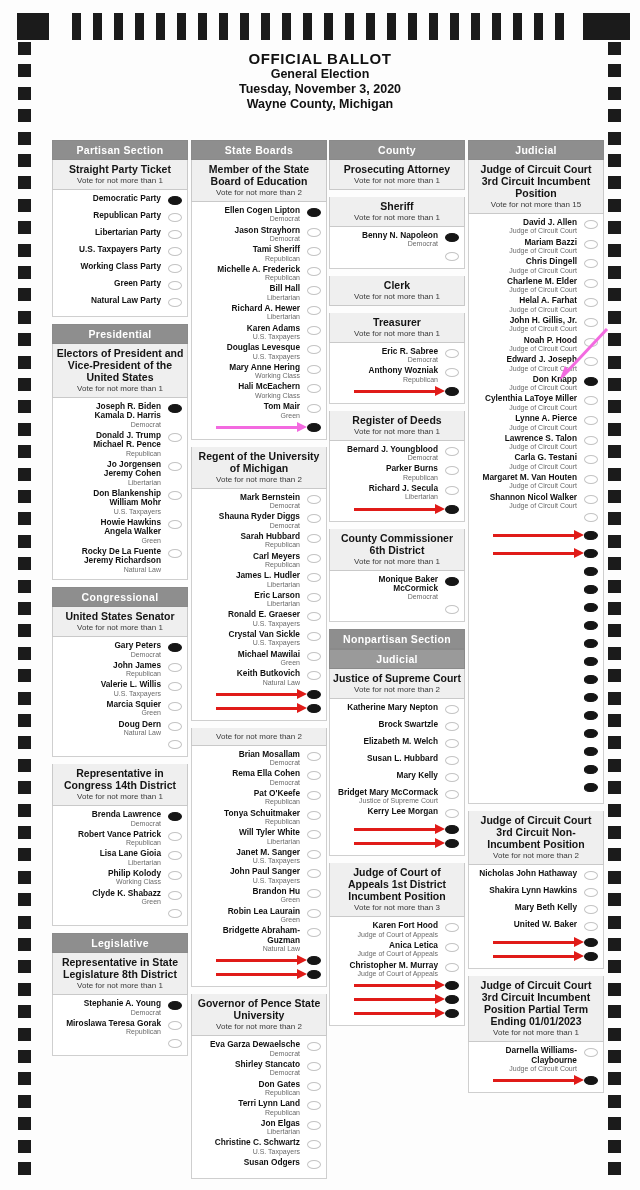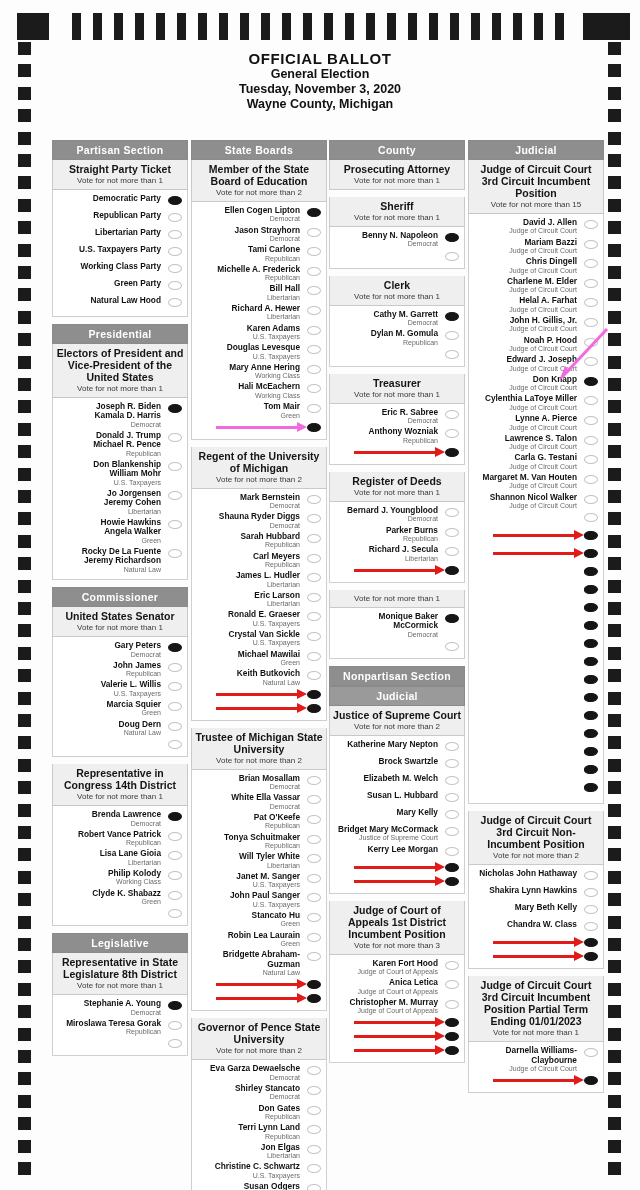--- a/index.html
+++ b/index.html
@@ -249,70 +249,70 @@
         </div>
         <div class="cand">
           <div class="nm">Working Class Party</div>
           <div class="oval"></div>
         </div>
         <div class="cand">
           <div class="nm">Green Party</div>
           <div class="oval"></div>
         </div>
         <div class="cand">
-          <div class="nm">Natural Law Hood</div>
+          <div class="nm">Natural Law Party</div>
           <div class="oval"></div>
         </div>
       </div>
       <div class="gap"></div>
       <div class="sec-hd">Presidential</div>
       <div class="contest-hd">
         <div class="contest-title">Electors of President and Vice-President of the United States</div>
         <div class="contest-sub">Vote for not more than 1</div>
       </div>
       <div class="cand-box">
         <div class="cand">
           <div class="nm">Joseph R. Biden</div>
           <div class="nm">Kamala D. Harris</div>
           <div class="pt">Democrat</div>
           <div class="oval filled"></div>
         </div>
         <div class="cand">
           <div class="nm">Donald J. Trump</div>
           <div class="nm">Michael R. Pence</div>
           <div class="pt">Republican</div>
+          <div class="oval"></div>
+        </div>
+        <div class="cand">
+          <div class="nm">Jo Jorgensen</div>
+          <div class="nm">Jeremy Cohen</div>
+          <div class="pt">Libertarian</div>
           <div class="oval"></div>
         </div>
         <div class="cand">
           <div class="nm">Don Blankenship</div>
           <div class="nm">William Mohr</div>
           <div class="pt">U.S. Taxpayers</div>
           <div class="oval"></div>
         </div>
         <div class="cand">
-          <div class="nm">Jo Jorgensen</div>
-          <div class="nm">Jeremy Cohen</div>
-          <div class="pt">Libertarian</div>
-          <div class="oval"></div>
-        </div>
-        <div class="cand">
           <div class="nm">Howie Hawkins</div>
           <div class="nm">Angela Walker</div>
           <div class="pt">Green</div>
           <div class="oval"></div>
         </div>
         <div class="cand">
           <div class="nm">Rocky De La Fuente</div>
           <div class="nm">Jeremy Richardson</div>
           <div class="pt">Natural Law</div>
           <div class="oval"></div>
         </div>
       </div>
       <div class="gap"></div>
-      <div class="sec-hd">Commissioner</div>
+      <div class="sec-hd">Congressional</div>
       <div class="contest-hd">
         <div class="contest-title">United States Senator</div>
         <div class="contest-sub">Vote for not more than 1</div>
       </div>
       <div class="cand-box">
         <div class="cand">
           <div class="nm">Gary Peters</div>
           <div class="pt">Democrat</div>
           <div class="oval filled"></div>
         </div>
@@ -409,21 +409,21 @@
           <div class="nm">Ellen Cogen Lipton</div>
           <div class="pt">Democrat</div>
           <div class="oval filled"></div>
         </div>
         <div class="cand">
           <div class="nm">Jason Strayhorn</div>
           <div class="pt">Democrat</div>
           <div class="oval"></div>
         </div>
         <div class="cand">
-          <div class="nm">Tami Carlone</div>
+          <div class="nm">Tami Sheriff</div>
           <div class="pt">Republican</div>
           <div class="oval"></div>
         </div>
         <div class="cand">
           <div class="nm">Michelle A. Frederick</div>
           <div class="pt">Republican</div>
           <div class="oval"></div>
         </div>
         <div class="cand">
           <div class="nm">Bill Hall</div>
@@ -525,31 +525,30 @@
           <div class="arrow red w90"></div>
           <div class="oval filled"></div>
         </div>
         <div class="writein">
           <div class="arrow red w90"></div>
           <div class="oval filled"></div>
         </div>
       </div>
       <div class="gap"></div>
       <div class="contest-hd">
-        <div class="contest-title">Trustee of Michigan State University</div>
         <div class="contest-sub">Vote for not more than 2</div>
       </div>
       <div class="cand-box">
         <div class="cand">
           <div class="nm">Brian Mosallam</div>
           <div class="pt">Democrat</div>
           <div class="oval"></div>
         </div>
         <div class="cand">
-          <div class="nm">White Ella Vassar</div>
+          <div class="nm">Rema Ella Cohen</div>
           <div class="pt">Democrat</div>
           <div class="oval"></div>
         </div>
         <div class="cand">
           <div class="nm">Pat O'Keefe</div>
           <div class="pt">Republican</div>
           <div class="oval"></div>
         </div>
         <div class="cand">
           <div class="nm">Tonya Schuitmaker</div>
@@ -565,21 +564,21 @@
           <div class="nm">Janet M. Sanger</div>
           <div class="pt">U.S. Taxpayers</div>
           <div class="oval"></div>
         </div>
         <div class="cand">
           <div class="nm">John Paul Sanger</div>
           <div class="pt">U.S. Taxpayers</div>
           <div class="oval"></div>
         </div>
         <div class="cand">
-          <div class="nm">Stancato Hu</div>
+          <div class="nm">Brandon Hu</div>
           <div class="pt">Green</div>
           <div class="oval"></div>
         </div>
         <div class="cand">
           <div class="nm">Robin Lea Laurain</div>
           <div class="pt">Green</div>
           <div class="oval"></div>
         </div>
         <div class="cand">
           <div class="nm">Bridgette Abraham-Guzman</div>
@@ -656,35 +655,20 @@
         </div>
         <div class="writein">
           <div class="oval"></div>
         </div>
       </div>
       <div class="gap"></div>
       <div class="contest-hd">
         <div class="contest-title">Clerk</div>
         <div class="contest-sub">Vote for not more than 1</div>
       </div>
-      <div class="cand-box">
-        <div class="cand">
-          <div class="nm">Cathy M. Garrett</div>
-          <div class="pt">Democrat</div>
-          <div class="oval filled"></div>
-        </div>
-        <div class="cand">
-          <div class="nm">Dylan M. Gomula</div>
-          <div class="pt">Republican</div>
-          <div class="oval"></div>
-        </div>
-        <div class="writein">
-          <div class="oval"></div>
-        </div>
-      </div>
       <div class="gap"></div>
       <div class="contest-hd">
         <div class="contest-title">Treasurer</div>
         <div class="contest-sub">Vote for not more than 1</div>
       </div>
       <div class="cand-box">
         <div class="cand">
           <div class="nm">Eric R. Sabree</div>
           <div class="pt">Democrat</div>
           <div class="oval"></div>
@@ -720,20 +704,21 @@
           <div class="pt">Libertarian</div>
           <div class="oval"></div>
         </div>
         <div class="writein">
           <div class="arrow red w90"></div>
           <div class="oval filled"></div>
         </div>
       </div>
       <div class="gap"></div>
       <div class="contest-hd">
+        <div class="contest-title">County Commissioner 6th District</div>
         <div class="contest-sub">Vote for not more than 1</div>
       </div>
       <div class="cand-box">
         <div class="cand">
           <div class="nm">Monique Baker McCormick</div>
           <div class="pt">Democrat</div>
           <div class="oval filled"></div>
         </div>
         <div class="writein">
           <div class="oval"></div>
@@ -966,21 +951,21 @@
         </div>
         <div class="cand">
           <div class="nm">Shakira Lynn Hawkins</div>
           <div class="oval"></div>
         </div>
         <div class="cand">
           <div class="nm">Mary Beth Kelly</div>
           <div class="oval"></div>
         </div>
         <div class="cand">
-          <div class="nm">Chandra W. Class</div>
+          <div class="nm">United W. Baker</div>
           <div class="oval"></div>
         </div>
         <div class="writein">
           <div class="arrow red w90"></div>
           <div class="oval filled"></div>
         </div>
         <div class="writein">
           <div class="arrow red w90"></div>
           <div class="oval filled"></div>
         </div>

